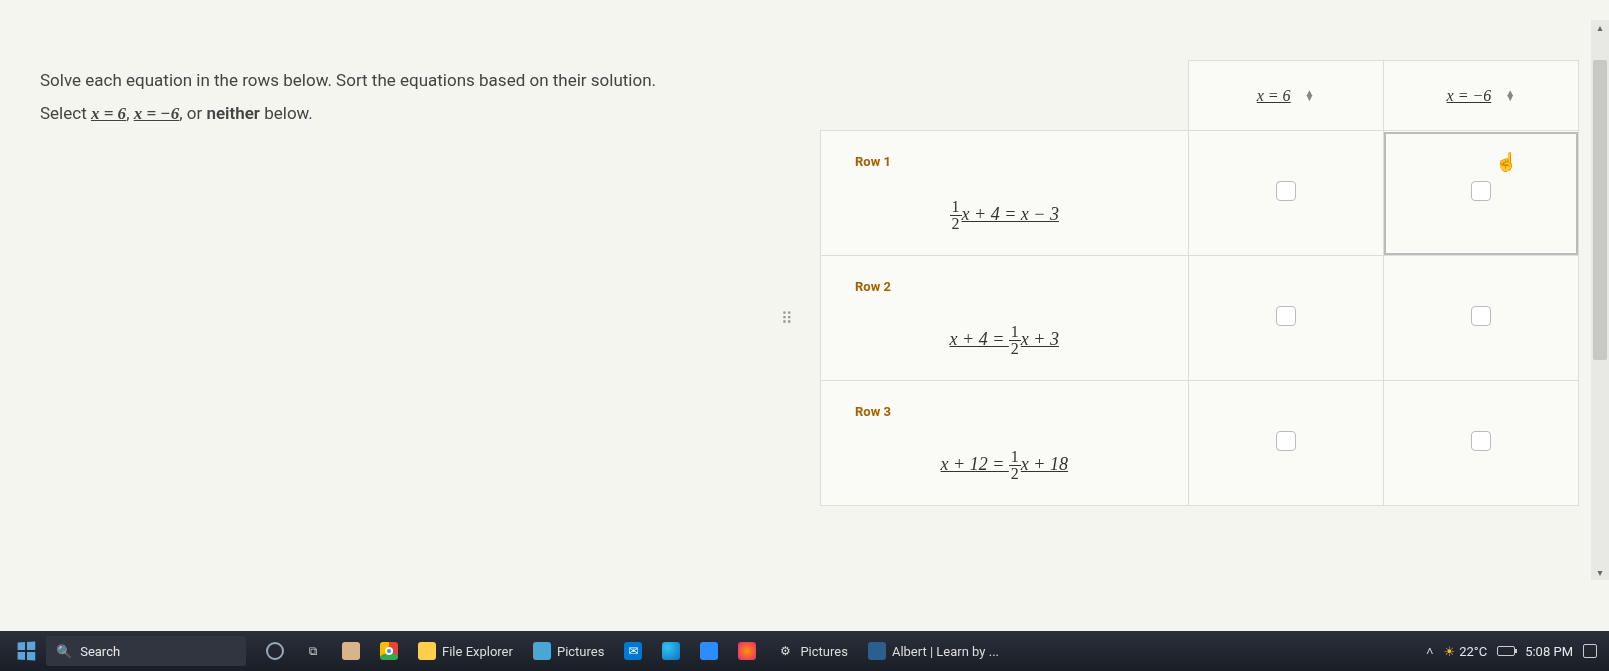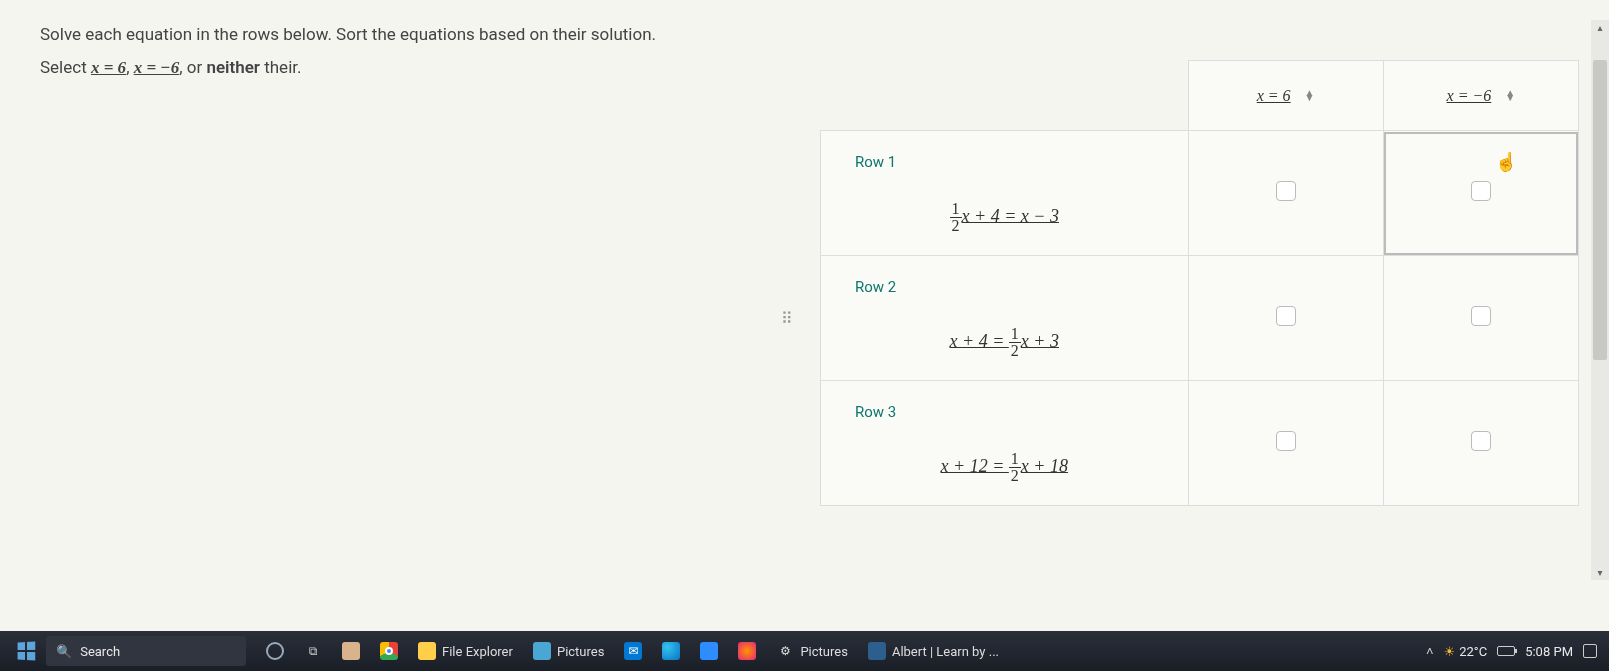--- a/index.html
+++ b/index.html
@@ -15,21 +15,21 @@
 .content {
   padding: 20px 40px;
   height: 610px;
   position: relative;
 }
 .instructions {
   font-size: 17px;
   color: #444;
   line-height: 1.7;
 }
-.instructions .line1 { margin-bottom: 4px; }
+.instructions .line1 { margin-bottom: 4px; margin-top: 46px; }
 .instructions .bold { font-weight: 600; }
 .mathvar { font-style: italic; font-family: "Times New Roman", serif; text-decoration: underline; }
 .table-wrap {
   position: absolute;
   top: 60px;
   left: 820px;
   right: 30px;
 }
 table {
   border-collapse: collapse;
@@ -54,23 +54,23 @@
 .sort-icon {
   display: inline-block;
   margin-left: 10px;
   font-size: 10px;
   color: #888;
   line-height: 0.5;
 }
 .sort-icon::before { content: "▲"; display: block; }
 .sort-icon::after  { content: "▼"; display: block; }
 .row-label {
-  font-weight: 400;
-  font-size: 15px;
-  color: #0f766e;
+  font-weight: 700;
+  font-size: 13px;
+  color: #a16207;
   padding-left: 20px;
   padding-bottom: 30px;
 }
 .row-cell { height: 125px; position: relative; }
 .eq-block { text-align: center; font-family: "Times New Roman", serif; font-size: 18px; }
 .frac {
   display: inline-block;
   vertical-align: middle;
   text-align: center;
   font-size: 16px;
@@ -196,21 +196,21 @@
 .tray .battery::after{content:"";position:absolute;right:-3px;top:2px;width:2px;height:4px;background:#ccc;}
 .tray .notif { width:14px;height:14px;border:1px solid #ccc;border-radius:2px; }
 </style>
 </head>
 <body>
 
 <div class="content">
   <div class="instructions">
     <div class="line1">Solve each equation in the rows below. Sort the equations based on their solution.</div>
     <div class="line2">
-      <span>Select </span><span class="bold"><span class="mathvar">x = 6</span></span><span>, </span><span class="bold"><span class="mathvar">x = −6</span></span><span>, or </span><span class="bold">neither</span><span> their.</span>
+      <span>Select </span><span class="bold"><span class="mathvar">x = 6</span></span><span>, </span><span class="bold"><span class="mathvar">x = −6</span></span><span>, or </span><span class="bold">neither</span><span> below.</span>
     </div>
   </div>
 
   <div class="table-wrap">
     <table>
       <thead>
         <tr>
           <th class="col-eq"></th>
           <th class="col-ans">
             <span class="mathvar">x = 6</span>

